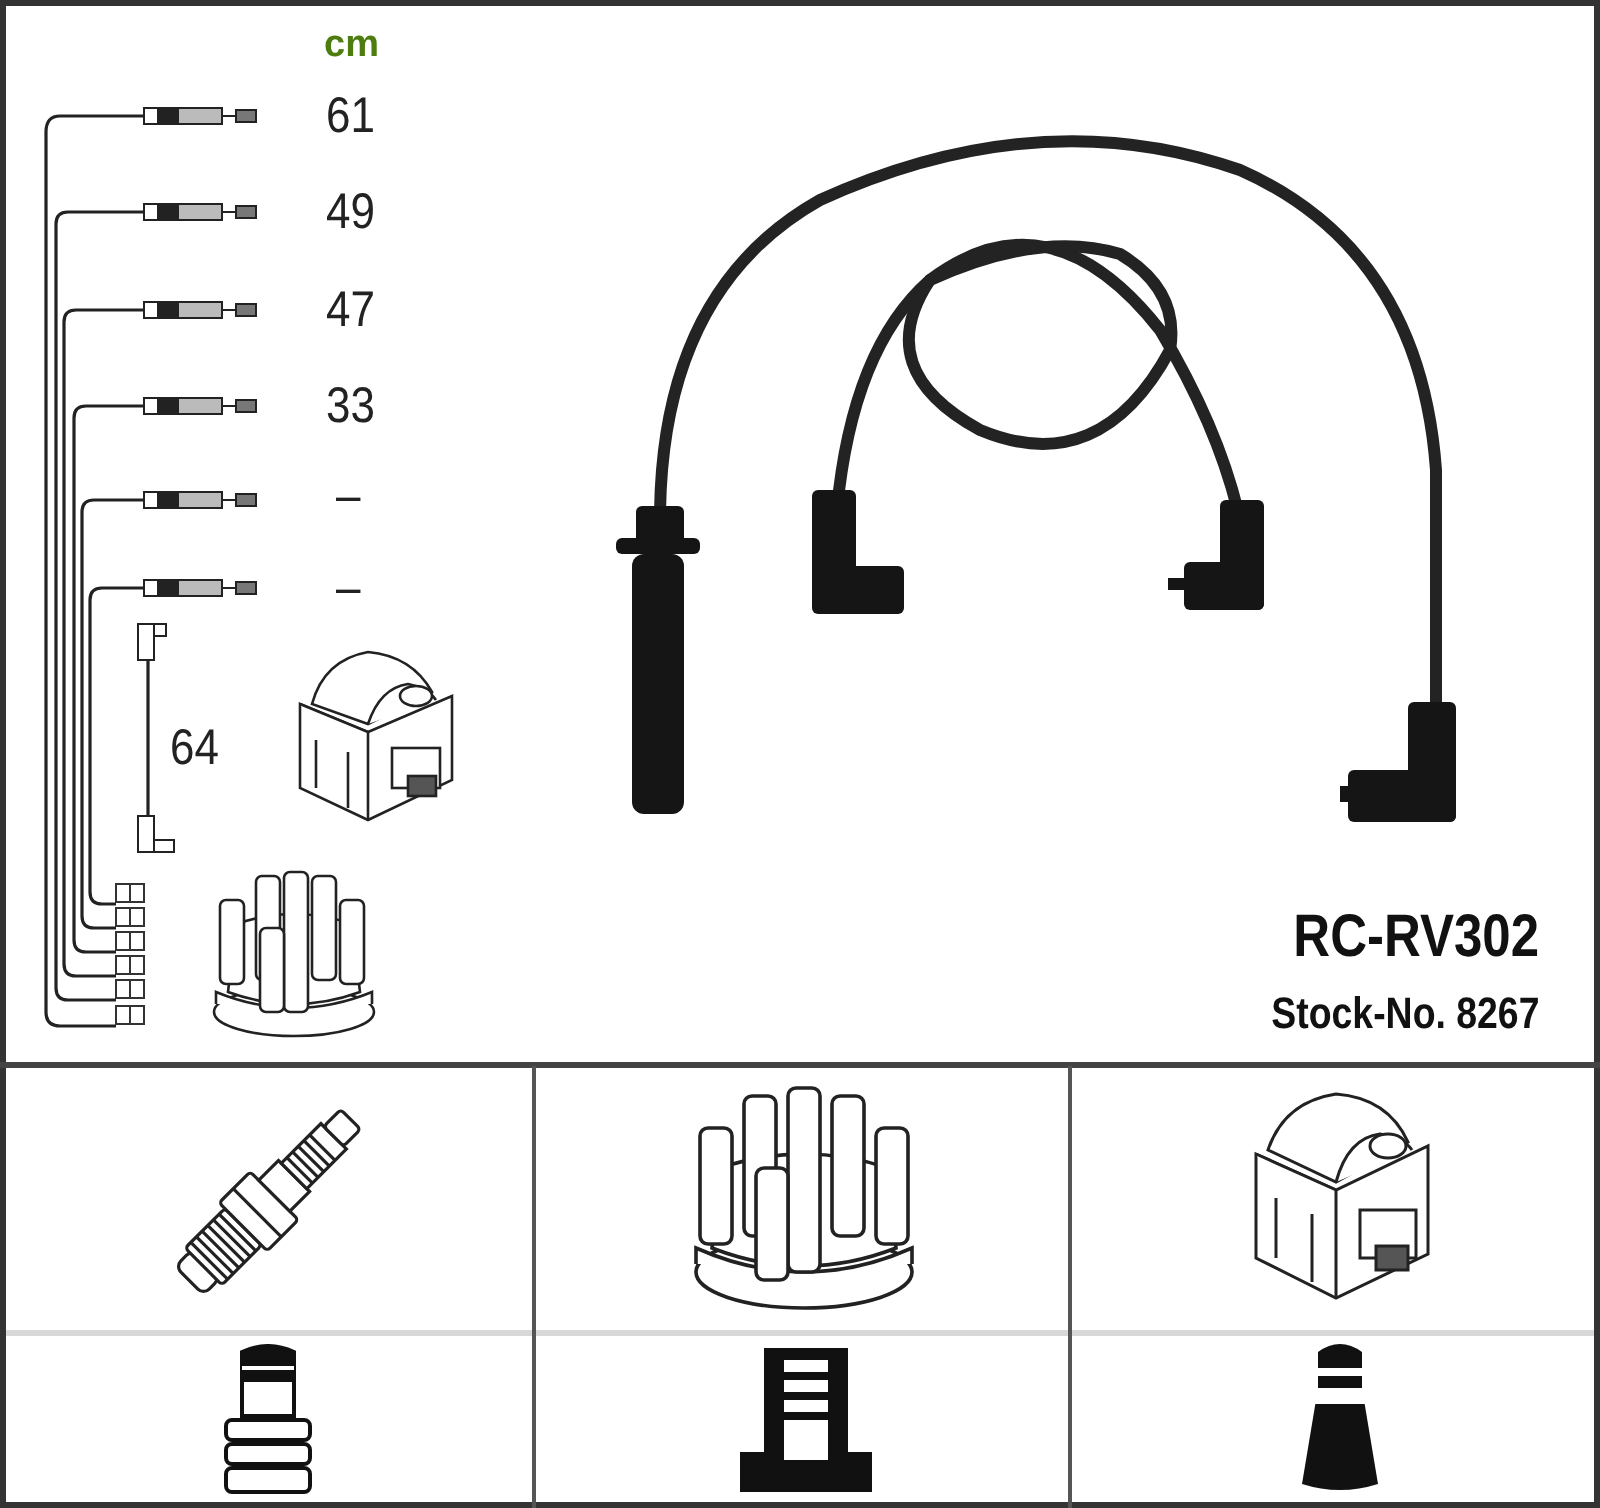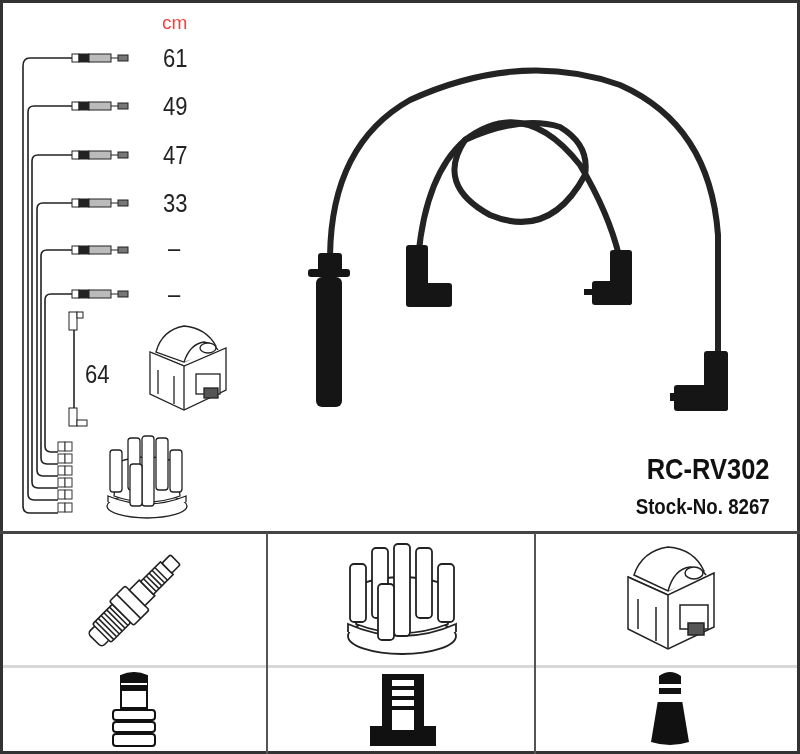--- a/index.html
+++ b/index.html
@@ -4,21 +4,21 @@
 <style>
   html, body { margin:0; padding:0; background:#ffffff; }
   body { width:800px; height:754px; position:relative; overflow:hidden; font-family:"Liberation Sans", sans-serif; color:#1a1a1a; }
   .frame { position:absolute; left:0; top:0; width:800px; height:754px; box-sizing:border-box; border:3px solid #333; border-top-width:3px; }
   .top-panel { position:absolute; left:0; top:0; width:800px; height:532px; }
   .hdiv { position:absolute; left:0; width:800px; height:3px; background:#444; }
   .hdiv-light { position:absolute; left:3px; width:794px; height:3px; background:#d8d8d8; }
   .vdiv { position:absolute; width:2px; background:#555; }
   .txt { position:absolute; white-space:nowrap; }
   .len { font-size:25px; font-family:"Liberation Sans", sans-serif; color:#222; transform:scaleX(0.88); transform-origin:left top; }
-  .unit { font-size:19px; font-weight:normal; color:#ef4444; }
+  .unit { font-size:19px; font-weight:bold; color:#4d7c0f; }
   .model { font-size:30px; font-weight:bold; color:#111; transform:scaleX(0.85); transform-origin:right top; right:30px; }
   .stock { font-size:22px; font-weight:bold; color:#111; transform:scaleX(0.85); transform-origin:right top; right:30px; }
   svg { position:absolute; }
 </style>
 </head>
 <body>
 
 <div class="frame"></div>
 
 <div class="top-panel">

